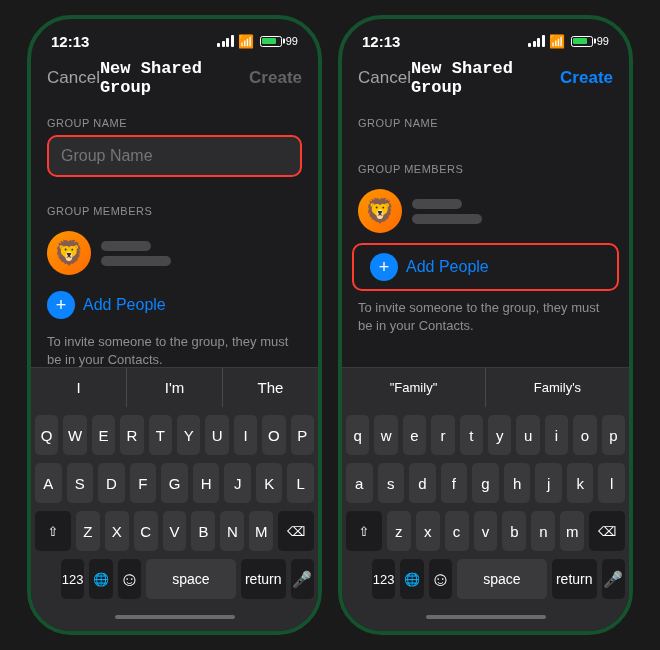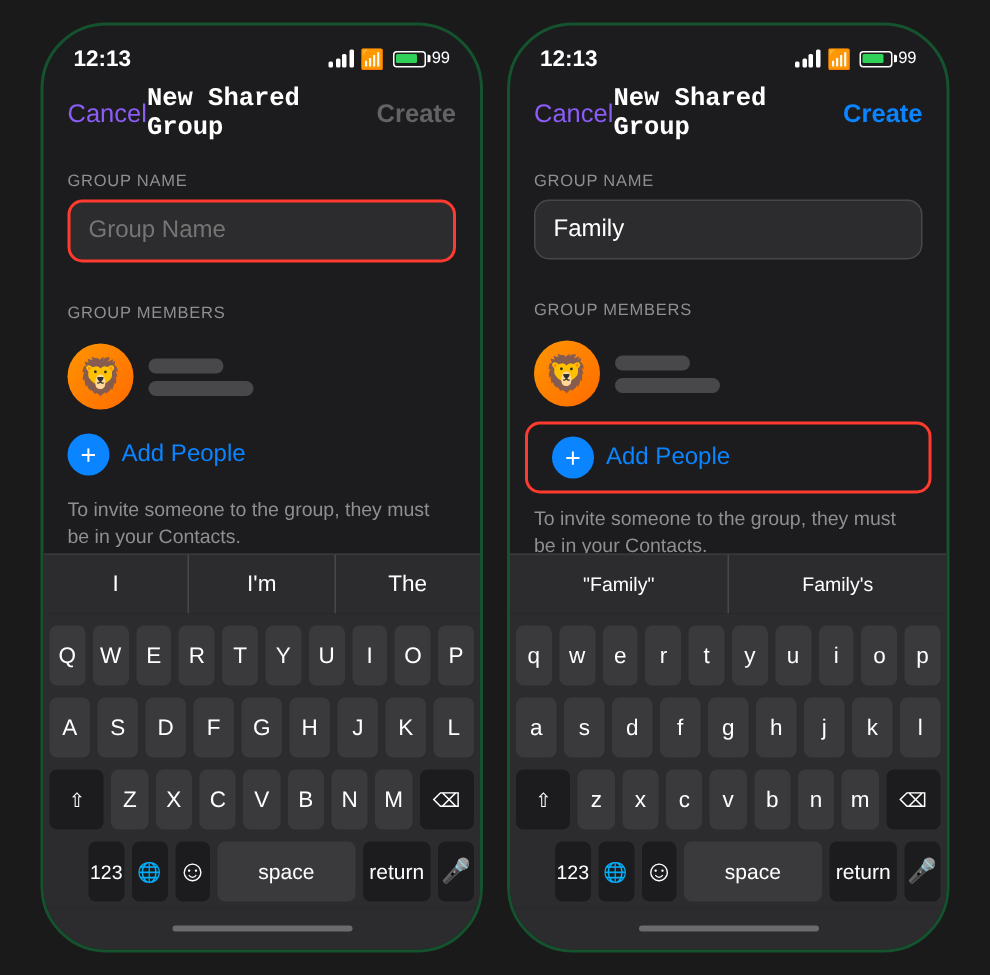--- a/index.html
+++ b/index.html
@@ -18,21 +18,21 @@
       display: flex;
       gap: 16px;
       padding: 10px;
     }
 
     .phone {
       width: 295px;
       height: 620px;
       background: #1c1c1e;
       border-radius: 44px;
-      border: 2px solid #14532d;
+      border: 4px solid #14532d;
       overflow: hidden;
       position: relative;
       display: flex;
       flex-direction: column;
     }
 
     
     .status-bar {
       display: flex;
       justify-content: space-between;
@@ -93,21 +93,21 @@
 
     
     .nav-bar {
       display: flex;
       justify-content: space-between;
       align-items: center;
       padding: 4px 16px 8px 16px;
     }
 
     .nav-cancel {
-      color: #8b5cf6;
+      color: #a3a3a3;
       font-size: 17px;
       cursor: pointer;
     }
 
     .nav-title {
       color: #fff;
       font-size: 17px;
       font-weight: 600;
       font-family: Liberation Mono, monospace;
     }
@@ -504,23 +504,20 @@
 
     <div class="nav-bar">
       <span class="nav-cancel">Cancel</span>
       <span class="nav-title">New Shared Group</span>
       <span class="nav-create active">Create</span>
     </div>
 
     <div class="content">
       <div class="section-label">GROUP NAME</div>
 
-      <div class="group-name-input-container" style="border: 1px solid #48484a;">
-        <span class="group-name-input has-value" style="display:block">Family</span>
-      </div>
 
       <div class="members-section">
         <div class="section-label">GROUP MEMBERS</div>
 
         <div class="member-row">
           <div class="avatar">🦁</div>
           <div class="member-info">
             <div class="member-name-bar short"></div>
             <div class="member-name-bar wide"></div>
           </div>

